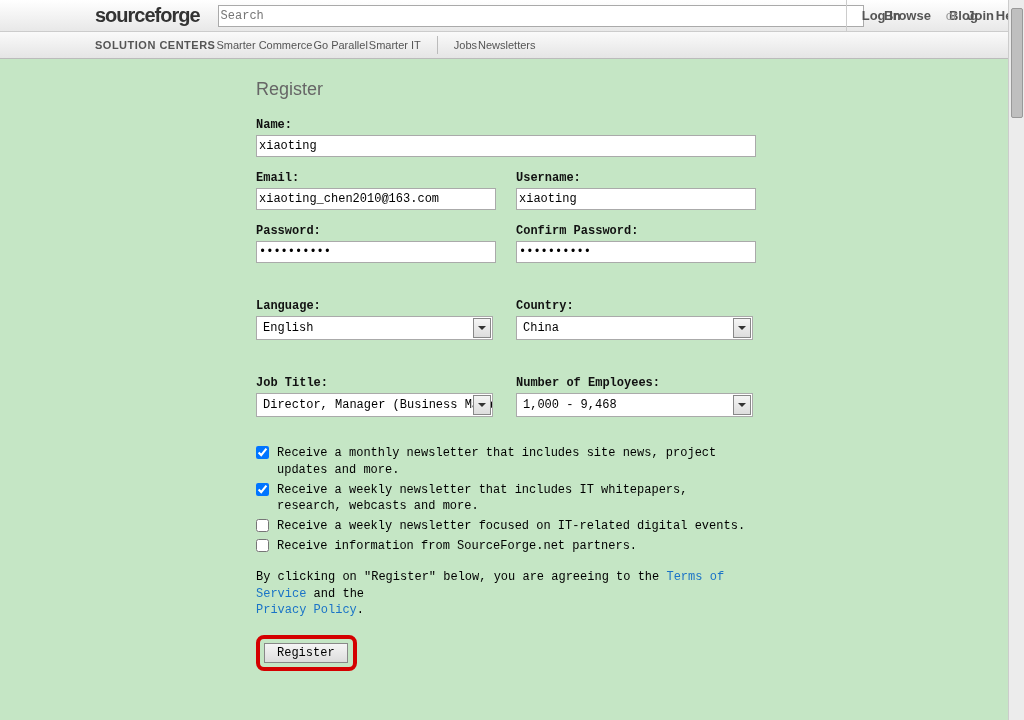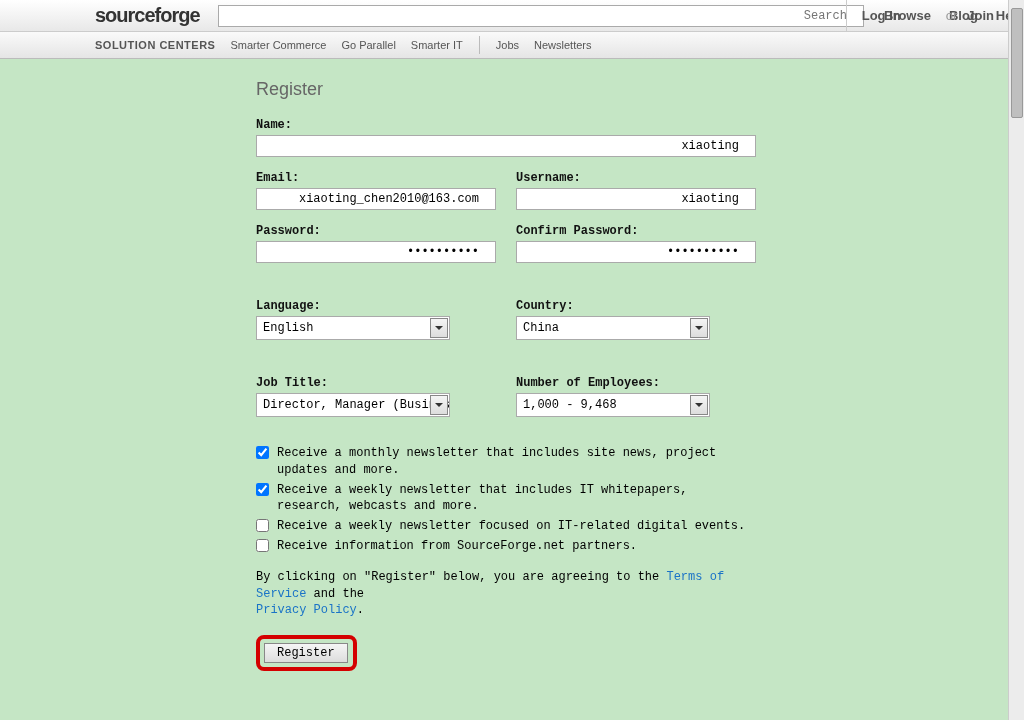--- a/index.html
+++ b/index.html
@@ -67,21 +67,21 @@
     height: 27px;
     background: linear-gradient(to bottom, #fafafa, #e5e5e5);
     border-bottom: 1px solid #bbb;
     display: flex;
     align-items: center;
     padding-left: 95px;
     font-family: Arial, sans-serif;
     font-size: 11px;
     color: #555;
   }
-  .subbar .group1 { display: flex; gap: 15px; align-items: center; }
+  .subbar .group1 { display: flex; gap: 1px; align-items: center; }
   .subbar .solution { font-weight: bold; letter-spacing: 0.5px; }
   .subbar .divider { width: 1px; height: 18px; background: #bbb; margin: 0 16px; }
   .subbar a { color: #555; text-decoration: none; }
 
   .page-bg {
     background: #c5e6c5;
     width: 100%;
     min-height: 680px;
     padding-top: 20px;
   }
@@ -99,33 +99,32 @@
   .two-col { display: flex; gap: 20px; }
   .col { flex: 1; display: flex; flex-direction: column; }
   .field-label {
     font-weight: bold;
     margin-bottom: 3px;
     color: #111;
   }
   input[type="text"], input[type="password"] {
     height: 22px;
     border: 1px solid #aaa;
-    padding: 2px 16px;
+    padding: 2px 2px;
     font-family: "Courier New", monospace;
     font-size: 12px;
     background: #fff;
     width: 100%;
-    text-align: right;
   }
   .name-input { width: 494px; }
   .autofill { background: #fdf9d8; }
   .select-wrap {
     position: relative;
     display: inline-block;
-    width: 194px;
+    width: 237px;
   }
   .select-box {
     height: 24px;
     border: 1px solid #aaa;
     background: #fff;
     padding: 3px 22px 3px 6px;
     font-family: "Courier New", monospace;
     font-size: 12px;
     display: flex;
     align-items: center;

